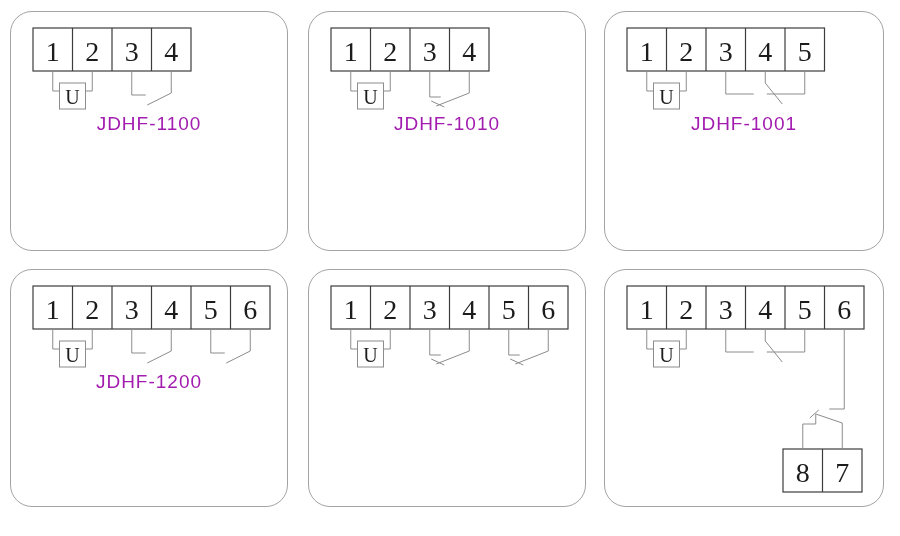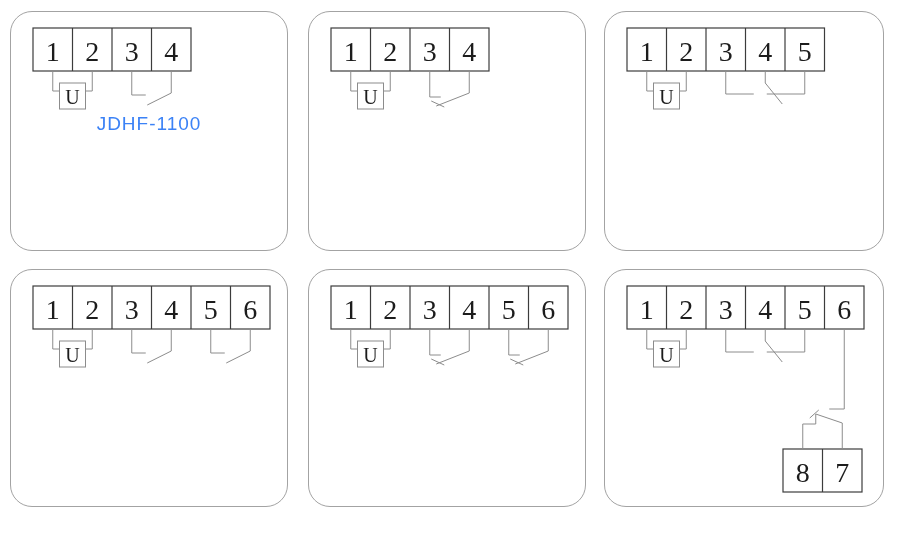--- a/index.html
+++ b/index.html
@@ -13,21 +13,21 @@
   }
   .c1{left:10px;width:278px}
   .c2{left:308px;width:278px}
   .c3{left:604px;width:280px}
   .r1{top:11px;height:240px}
   .r2{top:269px;height:238px}
   .panel svg{position:absolute;left:0;top:0;overflow:visible;display:block;}
   .panel-label{
     position:absolute;left:0;right:0;top:101px;text-align:center;
     font-family:"Liberation Sans",sans-serif;font-size:19px;letter-spacing:1px;
-    color:#3b82f6;white-space:nowrap;
+    color:#a21caf;white-space:nowrap;
   }
   .term-digit{font-family:"Liberation Serif","DejaVu Serif",serif;font-size:28px;fill:#1c1c1c;}
   .u-digit{font-family:"Liberation Serif","DejaVu Serif",serif;font-size:20px;fill:#1c1c1c;}
 </style>
 </head>
 <body>
 
 <div id="canvas">
   <div class="panel c1 r1" id="panel-0">
       <svg width="278" height="239" viewBox="0 0 278 239">
@@ -59,20 +59,21 @@
         <text x="120.75" y="37.5" text-anchor="middle" dominant-baseline="central" dy="0.06em" class="term-digit">3</text>
         <text x="160.25" y="37.5" text-anchor="middle" dominant-baseline="central" dy="0.06em" class="term-digit">4</text>
         <path d="M 41.75 59 v 20 h 6.75" fill="none" stroke="#8c8c8c" stroke-width="1"></path>
         <path d="M 81.25 59 v 20 h -6.75" fill="none" stroke="#8c8c8c" stroke-width="1"></path>
         <rect x="48.5" y="71" width="26" height="26" fill="#ffffff" stroke="#8c8c8c" stroke-width="1"></rect>
         <text x="61.5" y="84" text-anchor="middle" dominant-baseline="central" dy="0.06em" class="u-digit">U</text>
         <path d="M 120.75 59 v 26 h 11" fill="none" stroke="#8c8c8c" stroke-width="1"></path>
         <path d="M 160.25 59 v 22 l -33 13" fill="none" stroke="#8c8c8c" stroke-width="1"></path>
         <path d="M 122.25 89 l 13 6" fill="none" stroke="#8c8c8c" stroke-width="1"></path>
       </svg>
+    <div class="panel-label">JDHF-1010</div>
   </div>
   <div class="panel c3 r1" id="panel-2">
       <svg width="278" height="239" viewBox="0 0 278 239">
         <rect x="22" y="16" width="197.5" height="43" fill="none" stroke="#3c3c3c" stroke-width="1.2"></rect>
         <line x1="61.5" y1="16" x2="61.5" y2="59" stroke="#3c3c3c" stroke-width="1.2"></line>
         <line x1="101" y1="16" x2="101" y2="59" stroke="#3c3c3c" stroke-width="1.2"></line>
         <line x1="140.5" y1="16" x2="140.5" y2="59" stroke="#3c3c3c" stroke-width="1.2"></line>
         <line x1="180" y1="16" x2="180" y2="59" stroke="#3c3c3c" stroke-width="1.2"></line>
         <text x="41.75" y="37.5" text-anchor="middle" dominant-baseline="central" dy="0.06em" class="term-digit">1</text>
         <text x="81.25" y="37.5" text-anchor="middle" dominant-baseline="central" dy="0.06em" class="term-digit">2</text>
@@ -80,20 +81,21 @@
         <text x="160.25" y="37.5" text-anchor="middle" dominant-baseline="central" dy="0.06em" class="term-digit">4</text>
         <text x="199.75" y="37.5" text-anchor="middle" dominant-baseline="central" dy="0.06em" class="term-digit">5</text>
         <path d="M 41.75 59 v 20 h 6.75" fill="none" stroke="#8c8c8c" stroke-width="1"></path>
         <path d="M 81.25 59 v 20 h -6.75" fill="none" stroke="#8c8c8c" stroke-width="1"></path>
         <rect x="48.5" y="71" width="26" height="26" fill="#ffffff" stroke="#8c8c8c" stroke-width="1"></rect>
         <text x="61.5" y="84" text-anchor="middle" dominant-baseline="central" dy="0.06em" class="u-digit">U</text>
         <path d="M 120.75 59 v 23 h 28" fill="none" stroke="#8c8c8c" stroke-width="1"></path>
         <path d="M 199.75 59 v 23 h -38" fill="none" stroke="#8c8c8c" stroke-width="1"></path>
         <path d="M 160.25 59 v 12 l 17 21" fill="none" stroke="#8c8c8c" stroke-width="1"></path>
       </svg>
+    <div class="panel-label">JDHF-1001</div>
   </div>
   <div class="panel c1 r2" id="panel-3">
       <svg width="278" height="239" viewBox="0 0 278 239">
         <rect x="22" y="16" width="237" height="43" fill="none" stroke="#3c3c3c" stroke-width="1.2"></rect>
         <line x1="61.5" y1="16" x2="61.5" y2="59" stroke="#3c3c3c" stroke-width="1.2"></line>
         <line x1="101" y1="16" x2="101" y2="59" stroke="#3c3c3c" stroke-width="1.2"></line>
         <line x1="140.5" y1="16" x2="140.5" y2="59" stroke="#3c3c3c" stroke-width="1.2"></line>
         <line x1="180" y1="16" x2="180" y2="59" stroke="#3c3c3c" stroke-width="1.2"></line>
         <line x1="219.5" y1="16" x2="219.5" y2="59" stroke="#3c3c3c" stroke-width="1.2"></line>
         <text x="41.75" y="37.5" text-anchor="middle" dominant-baseline="central" dy="0.06em" class="term-digit">1</text>
@@ -104,20 +106,21 @@
         <text x="239.25" y="37.5" text-anchor="middle" dominant-baseline="central" dy="0.06em" class="term-digit">6</text>
         <path d="M 41.75 59 v 20 h 6.75" fill="none" stroke="#8c8c8c" stroke-width="1"></path>
         <path d="M 81.25 59 v 20 h -6.75" fill="none" stroke="#8c8c8c" stroke-width="1"></path>
         <rect x="48.5" y="71" width="26" height="26" fill="#ffffff" stroke="#8c8c8c" stroke-width="1"></rect>
         <text x="61.5" y="84" text-anchor="middle" dominant-baseline="central" dy="0.06em" class="u-digit">U</text>
         <path d="M 120.75 59 v 24 h 14" fill="none" stroke="#8c8c8c" stroke-width="1"></path>
         <path d="M 160.25 59 v 22 l -24 12" fill="none" stroke="#8c8c8c" stroke-width="1"></path>
         <path d="M 199.75 59 v 24 h 14" fill="none" stroke="#8c8c8c" stroke-width="1"></path>
         <path d="M 239.25 59 v 22 l -24 12" fill="none" stroke="#8c8c8c" stroke-width="1"></path>
       </svg>
+    <div class="panel-label">JDHF-1200</div>
   </div>
   <div class="panel c2 r2" id="panel-4">
       <svg width="278" height="239" viewBox="0 0 278 239">
         <rect x="22" y="16" width="237" height="43" fill="none" stroke="#3c3c3c" stroke-width="1.2"></rect>
         <line x1="61.5" y1="16" x2="61.5" y2="59" stroke="#3c3c3c" stroke-width="1.2"></line>
         <line x1="101" y1="16" x2="101" y2="59" stroke="#3c3c3c" stroke-width="1.2"></line>
         <line x1="140.5" y1="16" x2="140.5" y2="59" stroke="#3c3c3c" stroke-width="1.2"></line>
         <line x1="180" y1="16" x2="180" y2="59" stroke="#3c3c3c" stroke-width="1.2"></line>
         <line x1="219.5" y1="16" x2="219.5" y2="59" stroke="#3c3c3c" stroke-width="1.2"></line>
         <text x="41.75" y="37.5" text-anchor="middle" dominant-baseline="central" dy="0.06em" class="term-digit">1</text>

